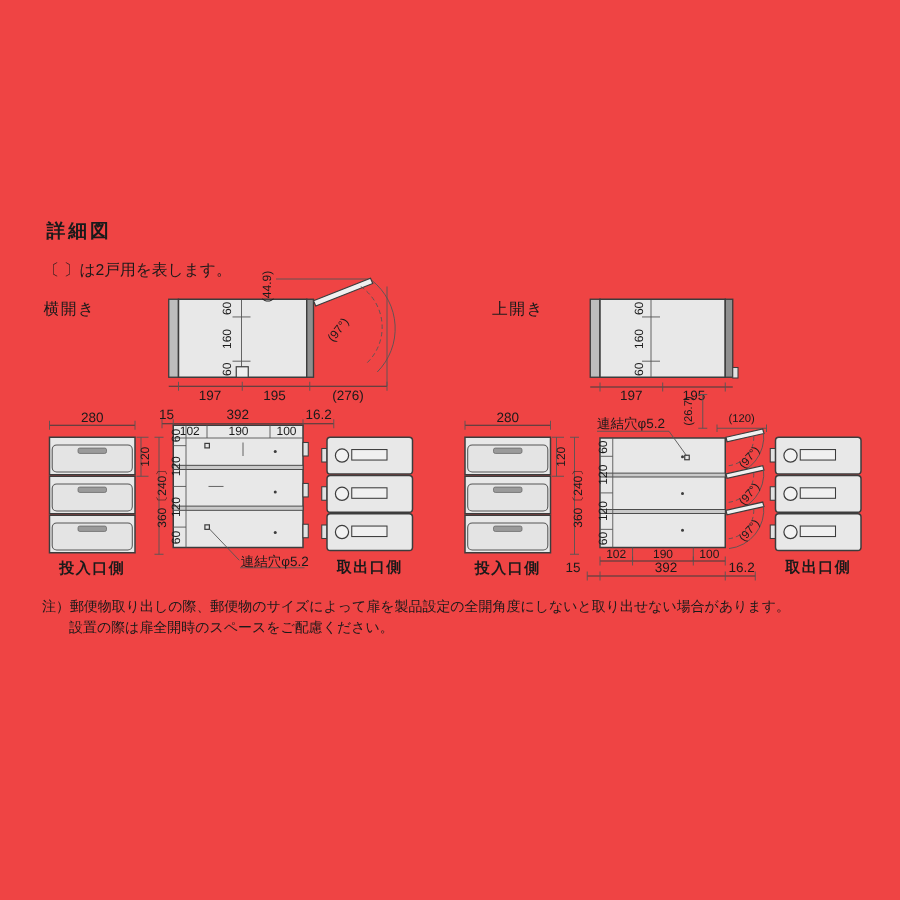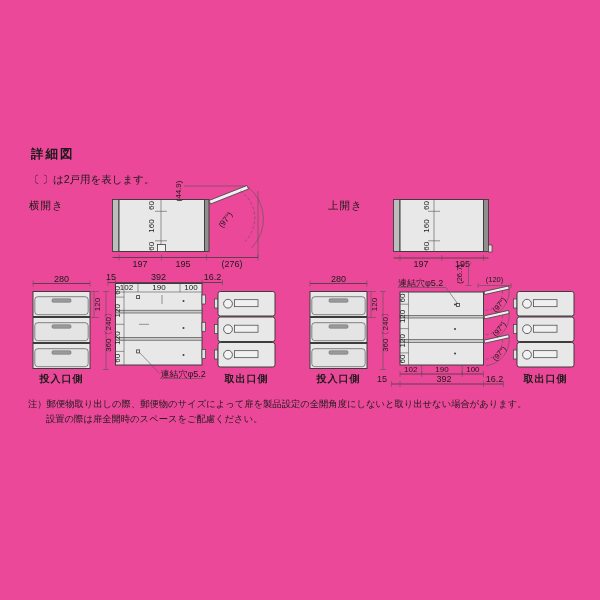--- a/index.html
+++ b/index.html
@@ -1,16 +1,16 @@
 <!DOCTYPE html>
 <html lang="ja"><head>
 <meta charset="utf-8">
 <style>
   html,body{margin:0;padding:0;background:#fff;}
-  .wrap{position:relative;width:600px;height:600px;background:#ec4899;overflow:hidden;}
+  .wrap{position:relative;width:600px;height:600px;background:#ef4444;overflow:hidden;}
   svg{font-family:"Liberation Sans","DejaVu Sans",sans-serif;}
   text{fill:#1a1a1a;}
   .mid{text-anchor:middle;}
   .t-title{font-size:12.5px;font-weight:bold;letter-spacing:2px;}
   .t-sub{font-size:10.5px;}
   .t-head{font-size:10.5px;letter-spacing:1px;}
   .t-dim{font-size:9px;}
   .t-ds{font-size:8px;}
   .t-dx{font-size:7.5px;}
   .t-cap{font-size:10px;font-weight:600;letter-spacing:1px;}

